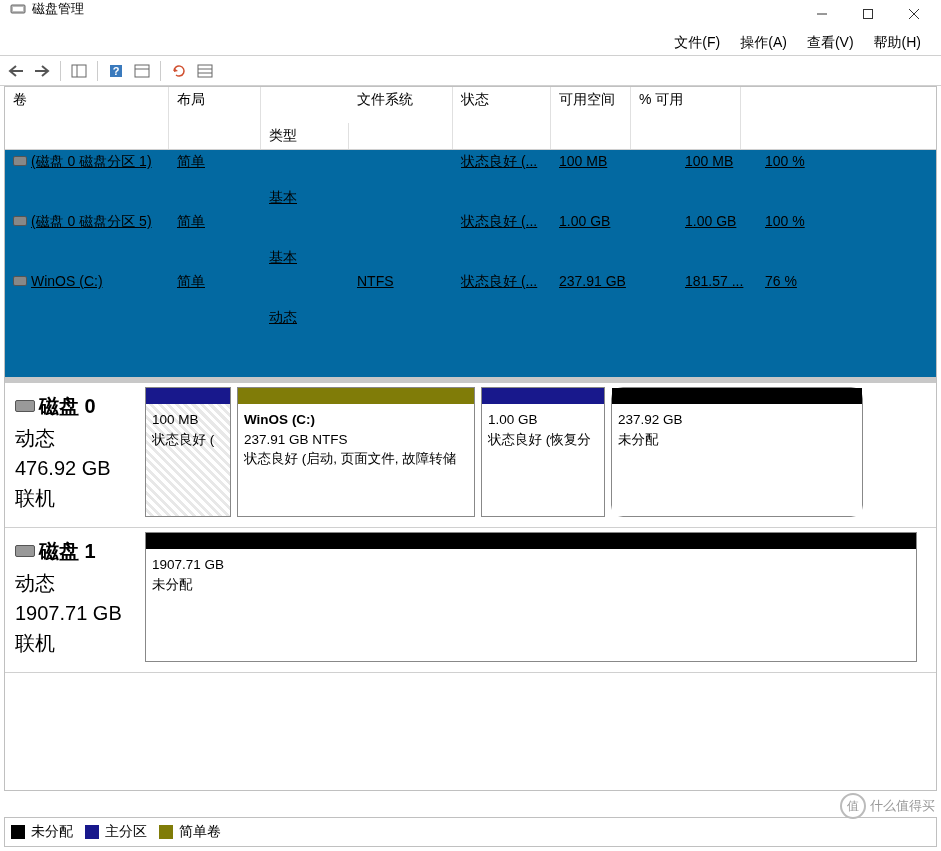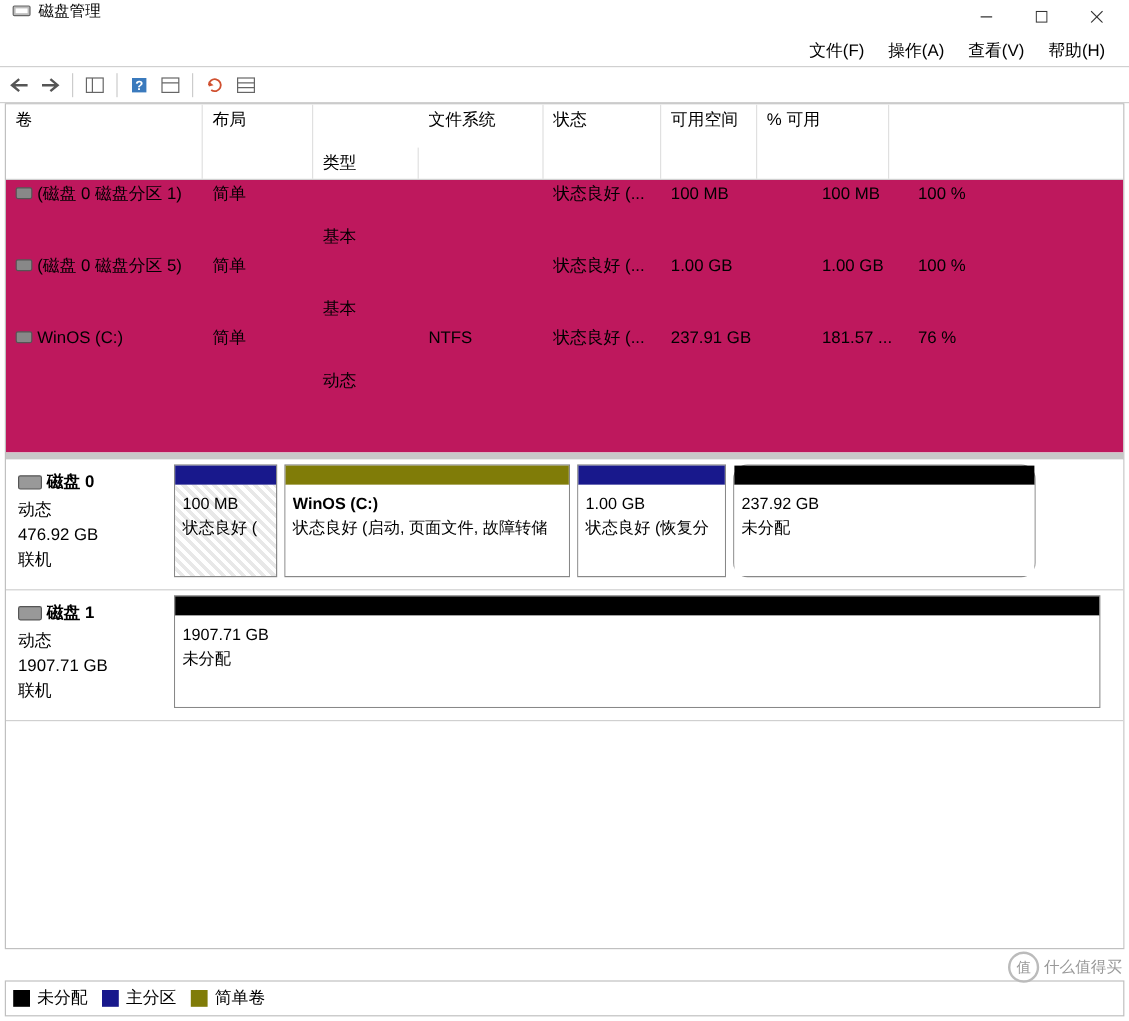--- a/index.html
+++ b/index.html
@@ -10,35 +10,35 @@
 .titlebar .win-btn { width: 46px; height: 28px; display: flex; align-items: center; justify-content: center; color: #666; }
 .menubar { height: 26px; display: flex; align-items: center; padding: 0 10px; border-bottom: 1px solid #d0d0d0; justify-content: flex-end; }
 .menubar .menu-item { padding: 3px 10px; font-size: 14px; cursor: default; }
 .toolbar { height: 30px; display: flex; align-items: center; padding: 0 4px; gap: 2px; border-bottom: 1px solid #d0d0d0; }
 .toolbar .tb-btn { width: 24px; height: 24px; display: flex; align-items: center; justify-content: center; color: #555; border: 1px solid transparent; }
 .toolbar .sep { width: 1px; height: 20px; background: #ccc; margin: 0 4px; }
 .content { display: flex; flex-direction: column; height: calc(851px - 30px - 26px - 30px - 30px - 30px); border: 1px solid #c0c0c0; margin: 0 4px; }
 .volume-table { flex: 0 0 296px; display: flex; flex-direction: column; border-bottom: 6px solid #c8c8c8; overflow: hidden; }
 .thead { display: flex; background: #fff; border-bottom: 1px solid #d0d0d0; }
 .th { padding: 4px 8px; font-size: 14px; border-right: 1px solid #e0e0e0; white-space: nowrap; overflow: hidden; text-overflow: ellipsis; }
-.tbody { flex: 1; background: #be185d; }
+.tbody { flex: 1; background: #0369a1; text-decoration: underline; }
 .tr { display: flex; padding: 2px 0; }
 .td { padding: 1px 8px; font-size: 14px; white-space: nowrap; overflow: hidden; text-overflow: ellipsis; }
 .vol-icon { display: inline-block; width: 14px; height: 10px; background: #888; border: 1px solid #555; border-radius: 2px; margin-right: 4px; vertical-align: middle; position: relative; top: -1px; }
 .c0 { width: 164px; }
 .c1 { width: 92px; }
 .c2 { width: 88px; margin-top: 36px; }
 .c3 { width: 104px; }
 .c4 { width: 98px; }
 .c5 { width: 126px; }
 .c6 { width: 80px; }
 .c7 { width: 110px; }
 .disk-area { flex: 1; overflow: hidden; background: #fff; }
 .disk-row { display: flex; border-bottom: 1px solid #d0d0d0; padding: 4px 6px 10px 4px; }
-.disk-info { width: 136px; padding: 4px 6px; font-size: 14px; line-height: 1.5; }
+.disk-info { width: 136px; padding: 4px 6px; font-size: 20px; line-height: 1.5; }
 .disk-info .disk-name { font-weight: bold; }
 .disk-info .disk-iconrow { display: flex; align-items: center; gap: 4px; margin-bottom: 2px; }
 .disk-iconrow .disk-glyph { width: 20px; height: 12px; background: #999; border: 1px solid #555; border-radius: 2px; }
 .part-strip { flex: 1; display: flex; gap: 6px; }
 .partition { border: 1px solid #888; display: flex; flex-direction: column; min-width: 0; }
 .part-bar { height: 16px; }
 .part-body { flex: 1; padding: 6px 6px; font-size: 13.5px; line-height: 1.45; overflow: hidden; background: #fff; }
 .part-body.selected { background: repeating-linear-gradient(45deg,#fff,#fff 3px,#e8e8e8 3px,#e8e8e8 6px); }
 .part-title { font-weight: bold; }
 .partition.unalloc .part-bar { background: #000; }
@@ -196,20 +196,21 @@
             <div class="part-bar"></div>
             <div class="part-body selected">
               <div>100 MB</div>
               <div>状态良好 (</div>
             </div>
           </div>
           <div class="partition simple" style="width: 238px;">
             <div class="part-bar"></div>
             <div class="part-body">
               <div class="part-title">WinOS  (C:)</div>
+              <div>237.91 GB NTFS</div>
               <div>状态良好 (启动, 页面文件, 故障转储</div>
             </div>
           </div>
           <div class="partition primary" style="width: 124px;">
             <div class="part-bar"></div>
             <div class="part-body">
               <div>1.00 GB</div>
               <div>状态良好 (恢复分</div>
             </div>
           </div>

